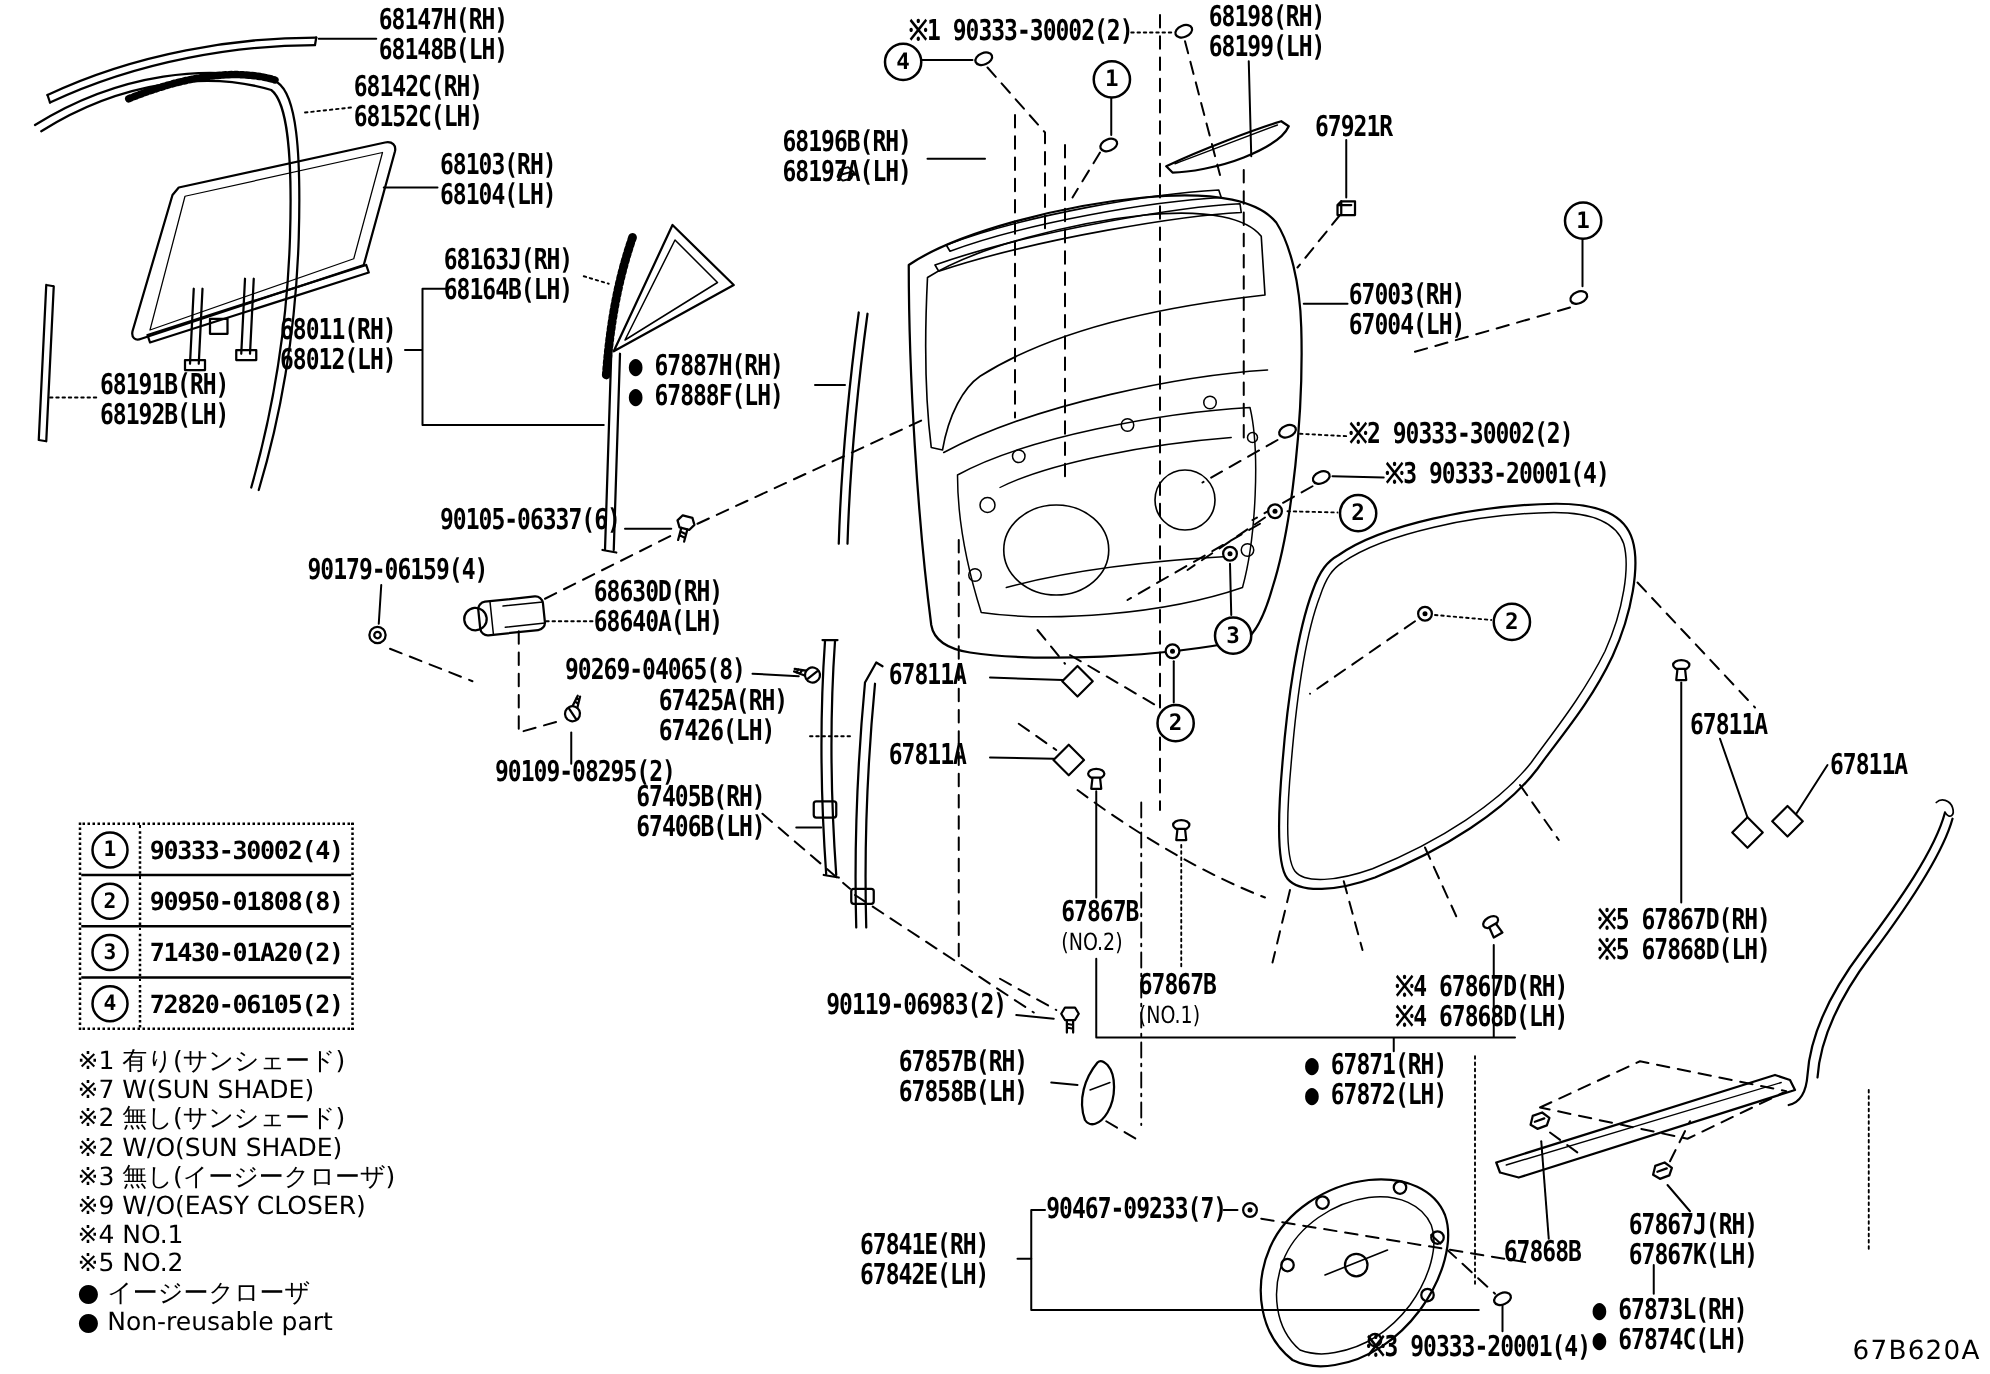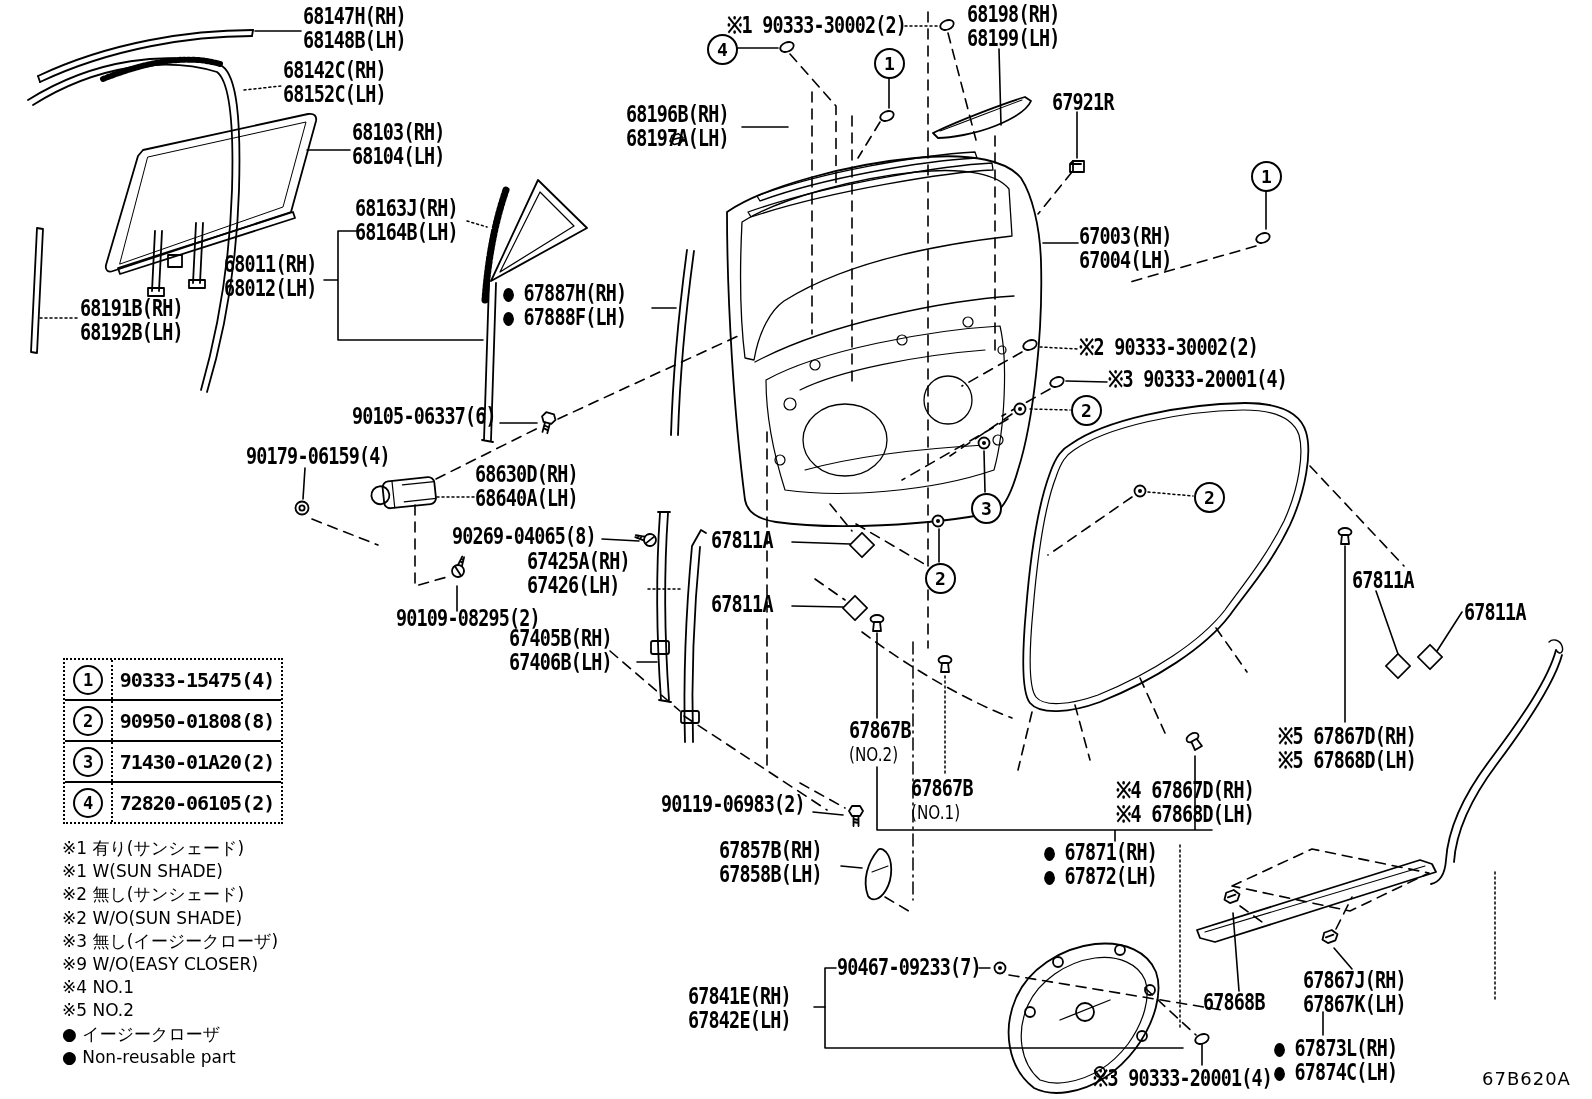--- a/index.html
+++ b/index.html
@@ -14,23 +14,23 @@
            font-weight:bold;font-size:18px;font-family:"DejaVu Sans Mono",monospace;}
   .legend{position:absolute;left:63px;top:658px;border:2px dotted #000;background:#fff;}
   .legend-row{display:flex;align-items:center;height:39px;border-bottom:2px solid #000;}
   .legend-row:last-child{border-bottom:none;}
   .legend-num{width:46px;display:flex;align-items:center;justify-content:center;
               border-right:2px dotted #000;height:100%;}
   .legend-num .cnum{width:26px;height:26px;border:2px solid #000;border-radius:50%;
               display:flex;align-items:center;justify-content:center;font-weight:bold;font-size:17px;}
   .legend-part{width:168px;text-align:center;font-weight:bold;font-size:20px;letter-spacing:-1px;}
   .notes{position:absolute;left:62px;top:837px;font-family:"DejaVu Sans",sans-serif;
-         font-size:17px;line-height:23.2px;white-space:nowrap;}
+         font-size:20px;line-height:23.2px;white-space:nowrap;}
   .diagram-code{position:absolute;left:1482px;top:1068px;font-family:"DejaVu Sans",sans-serif;
-         font-size:18px;letter-spacing:1px;}
+         font-size:21px;letter-spacing:1px;}
 </style>
 </head>
 <body>
 
 <div id="stage">
 
 <svg id="lineart" width="1592" height="1099" viewBox="0 0 1592 1099" fill="none" stroke="#000" stroke-width="1.8" stroke-linecap="round" stroke-linejoin="round">
   <defs>
     <g id="ovalpad">
           <ellipse rx="7" ry="4.6" transform="rotate(-22)" fill="#fff"></ellipse>
@@ -440,21 +440,21 @@
 <div class="callout" style="left:1071px;top:395px">2</div>
 <div class="callout" style="left:1194px;top:482px">2</div>
 <div class="callout" style="left:925px;top:563px">2</div>
 <div class="callout" style="left:971px;top:493px">3</div>
 
 <div class="legend">
   <div class="legend-row">
     <div class="legend-num">
           <span class="cnum">1</span>
         </div>
-    <div class="legend-part">90333-15475(4)</div>
+    <div class="legend-part">90333-30002(4)</div>
   </div>
   <div class="legend-row">
     <div class="legend-num">
           <span class="cnum">2</span>
         </div>
     <div class="legend-part">90950-01808(8)</div>
   </div>
   <div class="legend-row">
     <div class="legend-num">
           <span class="cnum">3</span>
@@ -464,21 +464,21 @@
   <div class="legend-row">
     <div class="legend-num">
           <span class="cnum">4</span>
         </div>
     <div class="legend-part">72820-06105(2)</div>
   </div>
 </div>
 
 <div class="notes">
   <div>※1 有り(サンシェード)</div>
-  <div>※1 W(SUN SHADE)</div>
+  <div>※7 W(SUN SHADE)</div>
   <div>※2 無し(サンシェード)</div>
   <div>※2 W/O(SUN SHADE)</div>
   <div>※3 無し(イージークローザ)</div>
   <div>※9 W/O(EASY CLOSER)</div>
   <div>※4 NO.1</div>
   <div>※5 NO.2</div>
   <div>● イージークローザ</div>
   <div>● Non-reusable part</div>
 </div>
 

